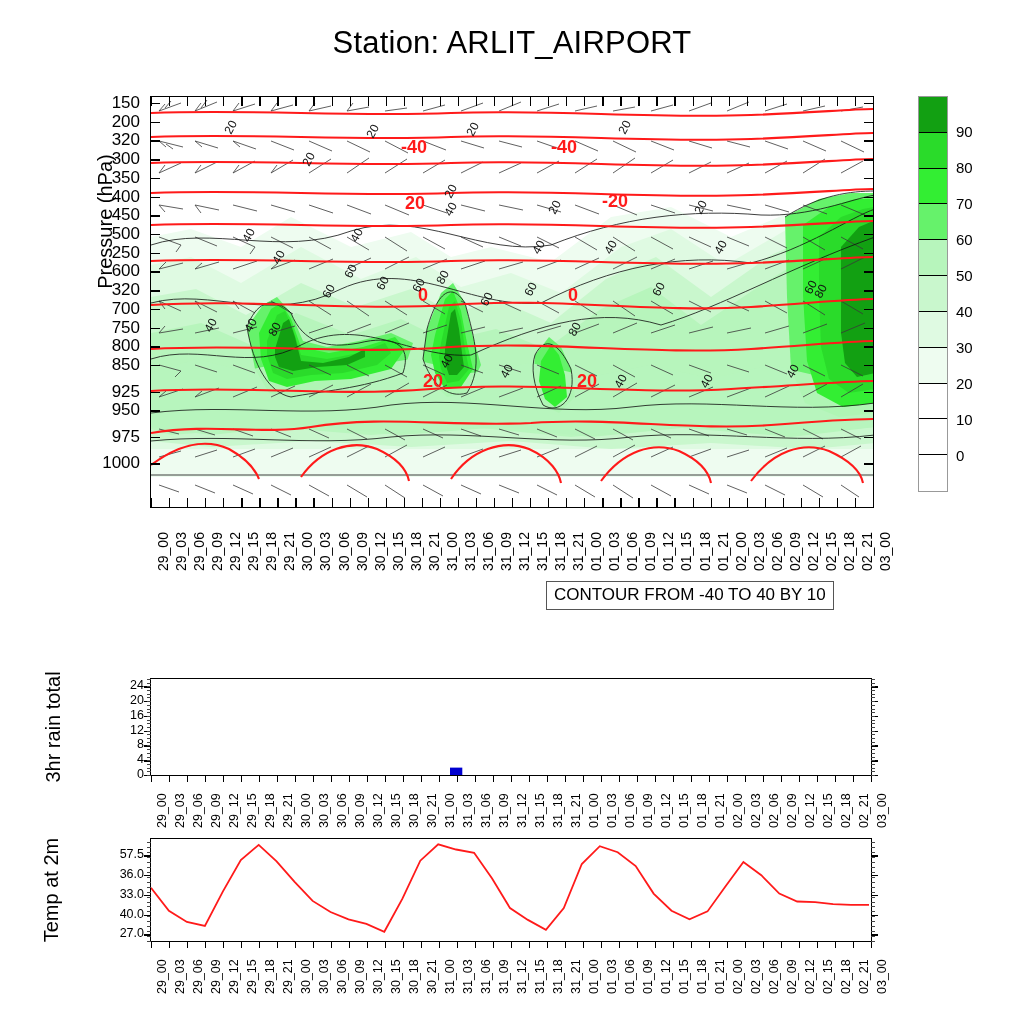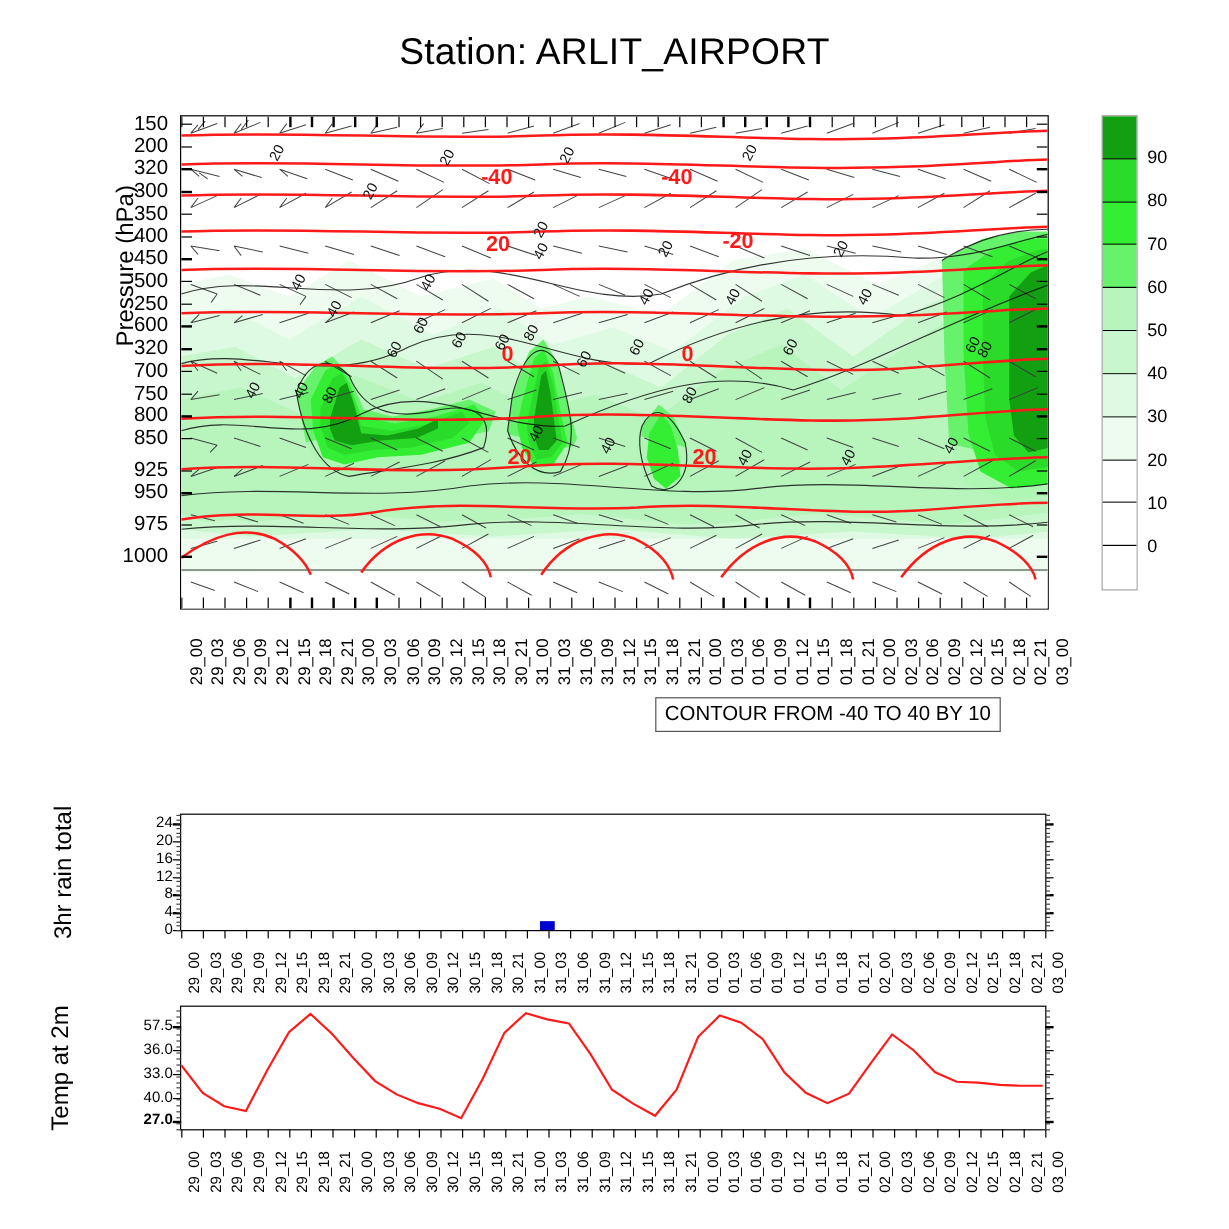--- a/index.html
+++ b/index.html
@@ -778,21 +778,21 @@
     <div class="pxlab" style="left: 635px; top: 46px;">02_09</div>
     <div class="pxlab" style="left: 653px; top: 46px;">02_12</div>
     <div class="pxlab" style="left: 671px; top: 46px;">02_15</div>
     <div class="pxlab" style="left: 689px; top: 46px;">02_18</div>
     <div class="pxlab" style="left: 707px; top: 46px;">02_21</div>
     <div class="pxlab" style="left: 725px; top: 46px;">03_00</div>
   </div>
 
 <div id="temp-title">Temp at 2m</div>
 <div id="temp-ylabels">
-    <div class="p-ylab" style="top: 95.4194px; font-weight: bold;">27.0</div>
+    <div class="p-ylab" style="top: 95.4194px;">27.0</div>
     <div class="p-ylab" style="top: 75.6774px;">40.0</div>
     <div class="p-ylab" style="top: 55.9355px;">33.0</div>
     <div class="p-ylab" style="top: 36.1935px;">36.0</div>
     <div class="p-ylab" style="top: 16.4516px;">57.5</div>
   </div>
 <div id="temp-panel" class="panel">
   <svg id="temp-svg" width="720" height="102" viewBox="0 0 720 102">
       <path d="M0.0,48.7 L17.9,71.7 L35.9,82.9 L53.9,86.9 L71.8,52.6 L89.8,21.1 L107.7,5.9 L125.6,22.4 L143.6,42.8 L161.6,61.9 L179.5,73.0 L197.5,80.3 L215.4,84.9 L233.3,92.8 L251.3,59.9 L269.3,21.7 L287.2,5.3 L305.1,10.5 L323.1,13.8 L341.1,39.5 L359.0,69.1 L376.9,80.9 L394.9,90.8 L412.8,69.1 L430.8,25.0 L448.8,7.2 L466.7,13.2 L484.7,27.0 L502.6,54.6 L520.5,71.7 L538.5,80.3 L556.5,72.4 L574.4,47.4 L592.4,23.0 L610.3,36.2 L628.3,54.6 L646.2,62.5 L664.1,63.2 L682.1,65.1 L700.0,65.8 L718.0,65.8 " fill="none" stroke="#FF1A1A" stroke-width="1.8"></path>
     </svg>
 <div style="position: absolute; left: 0px; bottom: -7px; width: 1.2px; height: 7px; background: rgb(0, 0, 0);"></div><div style="position: absolute; left: 18px; bottom: -7px; width: 1.2px; height: 7px; background: rgb(0, 0, 0);"></div><div style="position: absolute; left: 36px; bottom: -7px; width: 1.2px; height: 7px; background: rgb(0, 0, 0);"></div><div style="position: absolute; left: 54px; bottom: -7px; width: 1.2px; height: 7px; background: rgb(0, 0, 0);"></div><div style="position: absolute; left: 72px; bottom: -7px; width: 1.2px; height: 7px; background: rgb(0, 0, 0);"></div><div style="position: absolute; left: 90px; bottom: -7px; width: 1.2px; height: 7px; background: rgb(0, 0, 0);"></div><div style="position: absolute; left: 108px; bottom: -7px; width: 1.2px; height: 7px; background: rgb(0, 0, 0);"></div><div style="position: absolute; left: 126px; bottom: -7px; width: 1.2px; height: 7px; background: rgb(0, 0, 0);"></div><div style="position: absolute; left: 144px; bottom: -7px; width: 1.2px; height: 7px; background: rgb(0, 0, 0);"></div><div style="position: absolute; left: 162px; bottom: -7px; width: 1.2px; height: 7px; background: rgb(0, 0, 0);"></div><div style="position: absolute; left: 180px; bottom: -7px; width: 1.2px; height: 7px; background: rgb(0, 0, 0);"></div><div style="position: absolute; left: 198px; bottom: -7px; width: 1.2px; height: 7px; background: rgb(0, 0, 0);"></div><div style="position: absolute; left: 216px; bottom: -7px; width: 1.2px; height: 7px; background: rgb(0, 0, 0);"></div><div style="position: absolute; left: 234px; bottom: -7px; width: 1.2px; height: 7px; background: rgb(0, 0, 0);"></div><div style="position: absolute; left: 252px; bottom: -7px; width: 1.2px; height: 7px; background: rgb(0, 0, 0);"></div><div style="position: absolute; left: 270px; bottom: -7px; width: 1.2px; height: 7px; background: rgb(0, 0, 0);"></div><div style="position: absolute; left: 288px; bottom: -7px; width: 1.2px; height: 7px; background: rgb(0, 0, 0);"></div><div style="position: absolute; left: 306px; bottom: -7px; width: 1.2px; height: 7px; background: rgb(0, 0, 0);"></div><div style="position: absolute; left: 324px; bottom: -7px; width: 1.2px; height: 7px; background: rgb(0, 0, 0);"></div><div style="position: absolute; left: 342px; bottom: -7px; width: 1.2px; height: 7px; background: rgb(0, 0, 0);"></div><div style="position: absolute; left: 360px; bottom: -7px; width: 1.2px; height: 7px; background: rgb(0, 0, 0);"></div><div style="position: absolute; left: 378px; bottom: -7px; width: 1.2px; height: 7px; background: rgb(0, 0, 0);"></div><div style="position: absolute; left: 396px; bottom: -7px; width: 1.2px; height: 7px; background: rgb(0, 0, 0);"></div><div style="position: absolute; left: 414px; bottom: -7px; width: 1.2px; height: 7px; background: rgb(0, 0, 0);"></div><div style="position: absolute; left: 432px; bottom: -7px; width: 1.2px; height: 7px; background: rgb(0, 0, 0);"></div><div style="position: absolute; left: 450px; bottom: -7px; width: 1.2px; height: 7px; background: rgb(0, 0, 0);"></div><div style="position: absolute; left: 468px; bottom: -7px; width: 1.2px; height: 7px; background: rgb(0, 0, 0);"></div><div style="position: absolute; left: 486px; bottom: -7px; width: 1.2px; height: 7px; background: rgb(0, 0, 0);"></div><div style="position: absolute; left: 504px; bottom: -7px; width: 1.2px; height: 7px; background: rgb(0, 0, 0);"></div><div style="position: absolute; left: 522px; bottom: -7px; width: 1.2px; height: 7px; background: rgb(0, 0, 0);"></div><div style="position: absolute; left: 540px; bottom: -7px; width: 1.2px; height: 7px; background: rgb(0, 0, 0);"></div><div style="position: absolute; left: 558px; bottom: -7px; width: 1.2px; height: 7px; background: rgb(0, 0, 0);"></div><div style="position: absolute; left: 576px; bottom: -7px; width: 1.2px; height: 7px; background: rgb(0, 0, 0);"></div><div style="position: absolute; left: 594px; bottom: -7px; width: 1.2px; height: 7px; background: rgb(0, 0, 0);"></div><div style="position: absolute; left: 612px; bottom: -7px; width: 1.2px; height: 7px; background: rgb(0, 0, 0);"></div><div style="position: absolute; left: 630px; bottom: -7px; width: 1.2px; height: 7px; background: rgb(0, 0, 0);"></div><div style="position: absolute; left: 648px; bottom: -7px; width: 1.2px; height: 7px; background: rgb(0, 0, 0);"></div><div style="position: absolute; left: 666px; bottom: -7px; width: 1.2px; height: 7px; background: rgb(0, 0, 0);"></div><div style="position: absolute; left: 684px; bottom: -7px; width: 1.2px; height: 7px; background: rgb(0, 0, 0);"></div><div style="position: absolute; left: 702px; bottom: -7px; width: 1.2px; height: 7px; background: rgb(0, 0, 0);"></div><div style="position: absolute; left: 720px; bottom: -7px; width: 1.2px; height: 7px; background: rgb(0, 0, 0);"></div><div style="position: absolute; left: -7px; width: 7px; height: 1.3px; background: rgb(0, 0, 0); top: 95.4194px;"></div><div style="position: absolute; right: -7px; width: 7px; height: 1.3px; background: rgb(0, 0, 0); top: 95.4194px;"></div><div style="position: absolute; left: -7px; width: 7px; height: 1.3px; background: rgb(0, 0, 0); top: 75.6774px;"></div><div style="position: absolute; right: -7px; width: 7px; height: 1.3px; background: rgb(0, 0, 0); top: 75.6774px;"></div><div style="position: absolute; left: -7px; width: 7px; height: 1.3px; background: rgb(0, 0, 0); top: 55.9355px;"></div><div style="position: absolute; right: -7px; width: 7px; height: 1.3px; background: rgb(0, 0, 0); top: 55.9355px;"></div><div style="position: absolute; left: -7px; width: 7px; height: 1.3px; background: rgb(0, 0, 0); top: 36.1935px;"></div><div style="position: absolute; right: -7px; width: 7px; height: 1.3px; background: rgb(0, 0, 0); top: 36.1935px;"></div><div style="position: absolute; left: -7px; width: 7px; height: 1.3px; background: rgb(0, 0, 0); top: 16.4516px;"></div><div style="position: absolute; right: -7px; width: 7px; height: 1.3px; background: rgb(0, 0, 0); top: 16.4516px;"></div><div style="position: absolute; left: -4px; width: 4px; height: 1px; background: rgb(68, 68, 68); top: 102px;"></div><div style="position: absolute; right: -4px; width: 4px; height: 1px; background: rgb(68, 68, 68); top: 102px;"></div><div style="position: absolute; left: -4px; width: 4px; height: 1px; background: rgb(68, 68, 68); top: 97.0645px;"></div><div style="position: absolute; right: -4px; width: 4px; height: 1px; background: rgb(68, 68, 68); top: 97.0645px;"></div><div style="position: absolute; left: -4px; width: 4px; height: 1px; background: rgb(68, 68, 68); top: 92.129px;"></div><div style="position: absolute; right: -4px; width: 4px; height: 1px; background: rgb(68, 68, 68); top: 92.129px;"></div><div style="position: absolute; left: -4px; width: 4px; height: 1px; background: rgb(68, 68, 68); top: 87.1935px;"></div><div style="position: absolute; right: -4px; width: 4px; height: 1px; background: rgb(68, 68, 68); top: 87.1935px;"></div><div style="position: absolute; left: -4px; width: 4px; height: 1px; background: rgb(68, 68, 68); top: 82.2581px;"></div><div style="position: absolute; right: -4px; width: 4px; height: 1px; background: rgb(68, 68, 68); top: 82.2581px;"></div><div style="position: absolute; left: -4px; width: 4px; height: 1px; background: rgb(68, 68, 68); top: 77.3226px;"></div><div style="position: absolute; right: -4px; width: 4px; height: 1px; background: rgb(68, 68, 68); top: 77.3226px;"></div><div style="position: absolute; left: -4px; width: 4px; height: 1px; background: rgb(68, 68, 68); top: 72.3871px;"></div><div style="position: absolute; right: -4px; width: 4px; height: 1px; background: rgb(68, 68, 68); top: 72.3871px;"></div><div style="position: absolute; left: -4px; width: 4px; height: 1px; background: rgb(68, 68, 68); top: 67.4516px;"></div><div style="position: absolute; right: -4px; width: 4px; height: 1px; background: rgb(68, 68, 68); top: 67.4516px;"></div><div style="position: absolute; left: -4px; width: 4px; height: 1px; background: rgb(68, 68, 68); top: 62.5161px;"></div><div style="position: absolute; right: -4px; width: 4px; height: 1px; background: rgb(68, 68, 68); top: 62.5161px;"></div><div style="position: absolute; left: -4px; width: 4px; height: 1px; background: rgb(68, 68, 68); top: 57.5806px;"></div><div style="position: absolute; right: -4px; width: 4px; height: 1px; background: rgb(68, 68, 68); top: 57.5806px;"></div><div style="position: absolute; left: -4px; width: 4px; height: 1px; background: rgb(68, 68, 68); top: 52.6452px;"></div><div style="position: absolute; right: -4px; width: 4px; height: 1px; background: rgb(68, 68, 68); top: 52.6452px;"></div><div style="position: absolute; left: -4px; width: 4px; height: 1px; background: rgb(68, 68, 68); top: 47.7097px;"></div><div style="position: absolute; right: -4px; width: 4px; height: 1px; background: rgb(68, 68, 68); top: 47.7097px;"></div><div style="position: absolute; left: -4px; width: 4px; height: 1px; background: rgb(68, 68, 68); top: 42.7742px;"></div><div style="position: absolute; right: -4px; width: 4px; height: 1px; background: rgb(68, 68, 68); top: 42.7742px;"></div><div style="position: absolute; left: -4px; width: 4px; height: 1px; background: rgb(68, 68, 68); top: 37.8387px;"></div><div style="position: absolute; right: -4px; width: 4px; height: 1px; background: rgb(68, 68, 68); top: 37.8387px;"></div><div style="position: absolute; left: -4px; width: 4px; height: 1px; background: rgb(68, 68, 68); top: 32.9032px;"></div><div style="position: absolute; right: -4px; width: 4px; height: 1px; background: rgb(68, 68, 68); top: 32.9032px;"></div><div style="position: absolute; left: -4px; width: 4px; height: 1px; background: rgb(68, 68, 68); top: 27.9677px;"></div><div style="position: absolute; right: -4px; width: 4px; height: 1px; background: rgb(68, 68, 68); top: 27.9677px;"></div><div style="position: absolute; left: -4px; width: 4px; height: 1px; background: rgb(68, 68, 68); top: 23.0323px;"></div><div style="position: absolute; right: -4px; width: 4px; height: 1px; background: rgb(68, 68, 68); top: 23.0323px;"></div><div style="position: absolute; left: -4px; width: 4px; height: 1px; background: rgb(68, 68, 68); top: 18.0968px;"></div><div style="position: absolute; right: -4px; width: 4px; height: 1px; background: rgb(68, 68, 68); top: 18.0968px;"></div><div style="position: absolute; left: -4px; width: 4px; height: 1px; background: rgb(68, 68, 68); top: 13.1613px;"></div><div style="position: absolute; right: -4px; width: 4px; height: 1px; background: rgb(68, 68, 68); top: 13.1613px;"></div><div style="position: absolute; left: -4px; width: 4px; height: 1px; background: rgb(68, 68, 68); top: 8.22581px;"></div><div style="position: absolute; right: -4px; width: 4px; height: 1px; background: rgb(68, 68, 68); top: 8.22581px;"></div><div style="position: absolute; left: -4px; width: 4px; height: 1px; background: rgb(68, 68, 68); top: 3.29032px;"></div><div style="position: absolute; right: -4px; width: 4px; height: 1px; background: rgb(68, 68, 68); top: 3.29032px;"></div></div>

